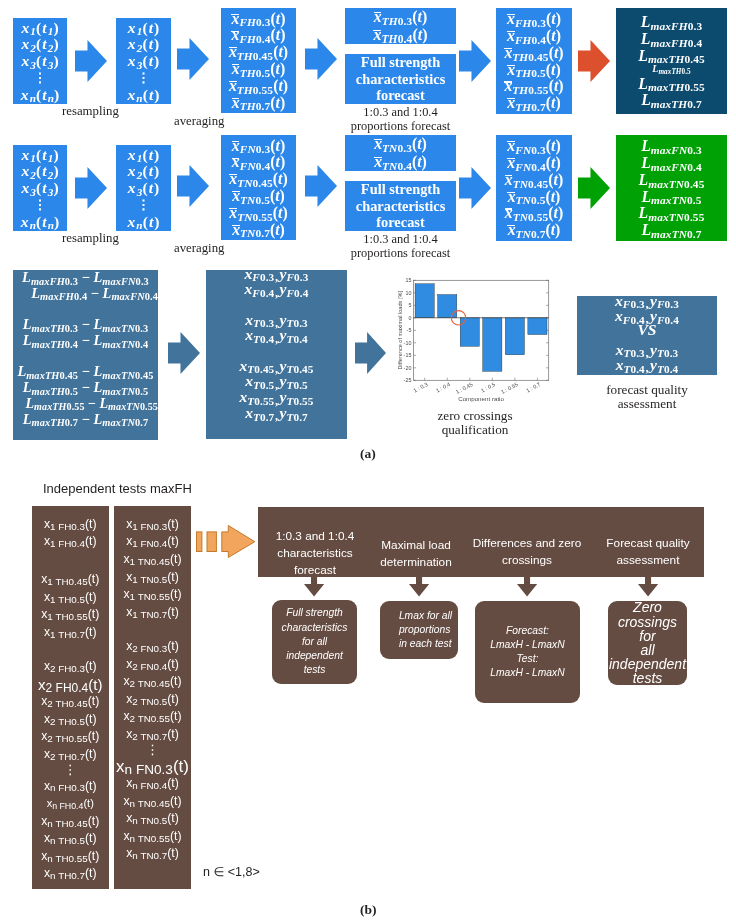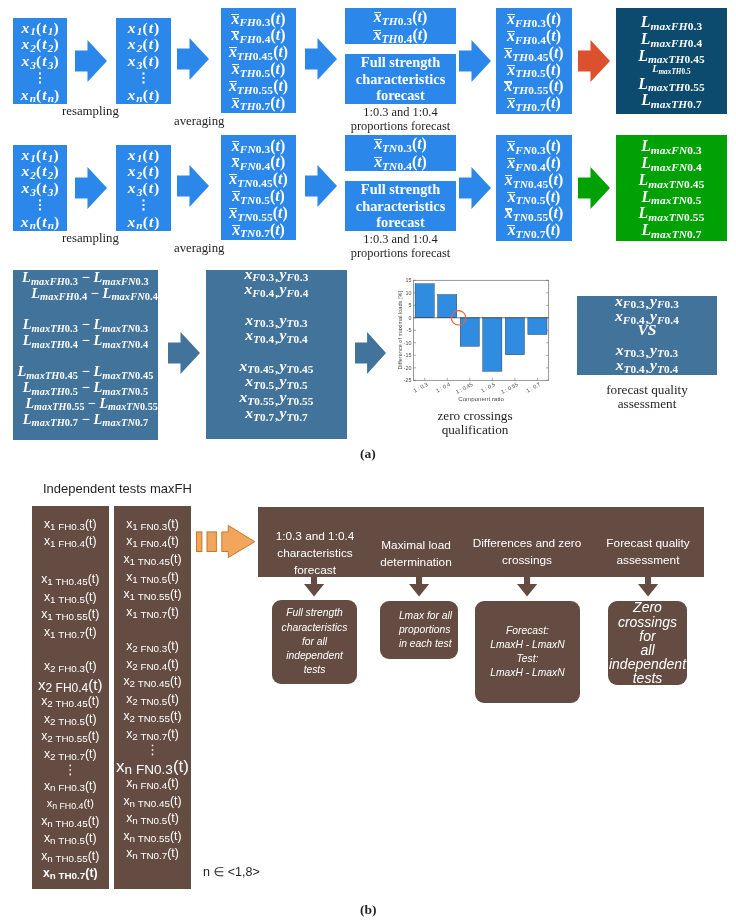--- a/index.html
+++ b/index.html
@@ -291,21 +291,21 @@
       <div class="bline" style="font-size:12.3px;height:17.6px;line-height:17.6px;">x<span class="bsub">2</span><span class="bsub2">&nbsp;TH0.45</span>(t)</div>
       <div class="bline" style="font-size:12.3px;height:17.6px;line-height:17.6px;">x<span class="bsub">2</span><span class="bsub2">&nbsp;TH0.5</span>(t)</div>
       <div class="bline" style="font-size:12.3px;height:17.6px;line-height:17.6px;">x<span class="bsub">2</span><span class="bsub2">&nbsp;TH0.55</span>(t)</div>
       <div class="bline" style="font-size:12.3px;height:17.6px;line-height:17.6px;">x<span class="bsub">2</span><span class="bsub2">&nbsp;TH0.7</span>(t)</div>
       <div style="font-family:&quot;Liberation Sans&quot;,sans-serif;font-size:13px;color:#fff;height:15px;line-height:13px;margin-top:-1px;">⋮</div>
       <div class="bline" style="font-size:12.3px;height:17.6px;line-height:17.6px;">x<span class="bsub">n</span><span class="bsub2">&nbsp;FH0.3</span>(t)</div>
       <div class="bline" style="font-size:11px;height:17.6px;line-height:17.6px;">x<span class="bsub">n</span><span class="bsub2">&nbsp;FH0.4</span>(t)</div>
       <div class="bline" style="font-size:12.3px;height:17.6px;line-height:17.6px;">x<span class="bsub">n</span><span class="bsub2">&nbsp;TH0.45</span>(t)</div>
       <div class="bline" style="font-size:12.3px;height:17.6px;line-height:17.6px;">x<span class="bsub">n</span><span class="bsub2">&nbsp;TH0.5</span>(t)</div>
       <div class="bline" style="font-size:12.3px;height:17.6px;line-height:17.6px;">x<span class="bsub">n</span><span class="bsub2">&nbsp;TH0.55</span>(t)</div>
-      <div class="bline" style="font-size:12.3px;height:17.6px;line-height:17.6px;font-weight:bold;">x<span class="bsub">n</span><span class="bsub2">&nbsp;TH0.7</span>(t)</div>
+      <div class="bline" style="font-size:12.3px;height:17.6px;line-height:17.6px;">x<span class="bsub">n</span><span class="bsub2">&nbsp;TH0.7</span>(t)</div>
     </div>
     <div class="bb" style="left:114px;top:506px;width:77px;height:383px;justify-content:flex-start;padding-top:9.8px;">
       <div class="bline" style="font-size:12.3px;height:17.6px;line-height:17.6px;">x<span class="bsub">1</span><span class="bsub2">&nbsp;FN0.3</span>(t)</div>
       <div class="bline" style="font-size:12.3px;height:17.6px;line-height:17.6px;">x<span class="bsub">1</span><span class="bsub2">&nbsp;FN0.4</span>(t)</div>
       <div class="bline" style="font-size:12.3px;height:17.6px;line-height:17.6px;">x<span class="bsub">1</span><span class="bsub2">&nbsp;TN0.45</span>(t)</div>
       <div class="bline" style="font-size:12.3px;height:17.6px;line-height:17.6px;">x<span class="bsub">1</span><span class="bsub2">&nbsp;TN0.5</span>(t)</div>
       <div class="bline" style="font-size:12.3px;height:17.6px;line-height:17.6px;">x<span class="bsub">1</span><span class="bsub2">&nbsp;TN0.55</span>(t)</div>
       <div class="bline" style="font-size:12.3px;height:17.6px;line-height:17.6px;">x<span class="bsub">1</span><span class="bsub2">&nbsp;TN0.7</span>(t)</div>
       <div class="bline" style="font-size:12.3px;height:17.6px;line-height:17.6px;margin-top:16.6px;">x<span class="bsub">2</span><span class="bsub2">&nbsp;FN0.3</span>(t)</div>
       <div class="bline" style="font-size:12.3px;height:17.6px;line-height:17.6px;">x<span class="bsub">2</span><span class="bsub2">&nbsp;FN0.4</span>(t)</div>

